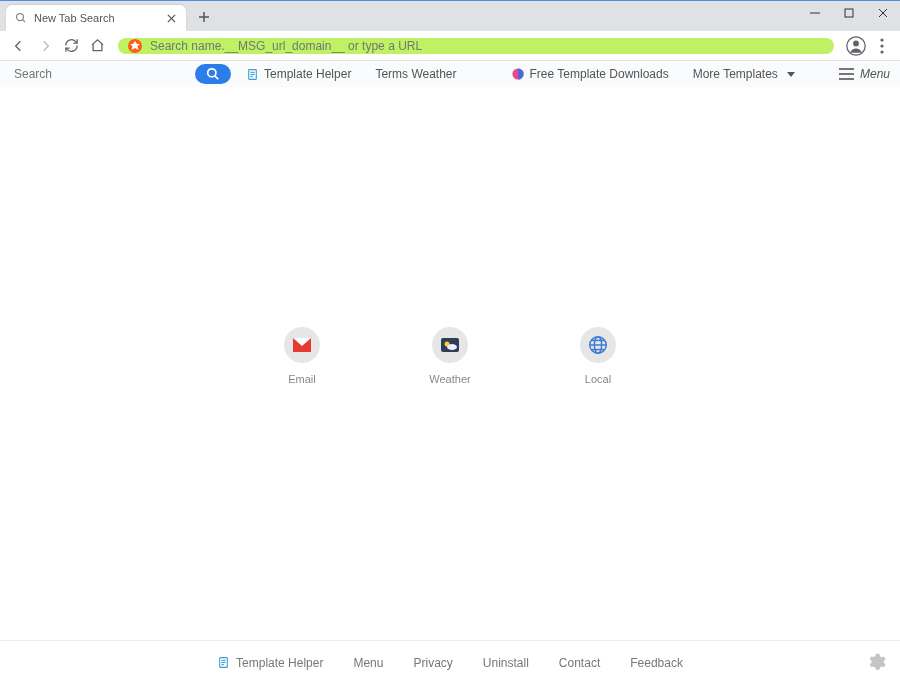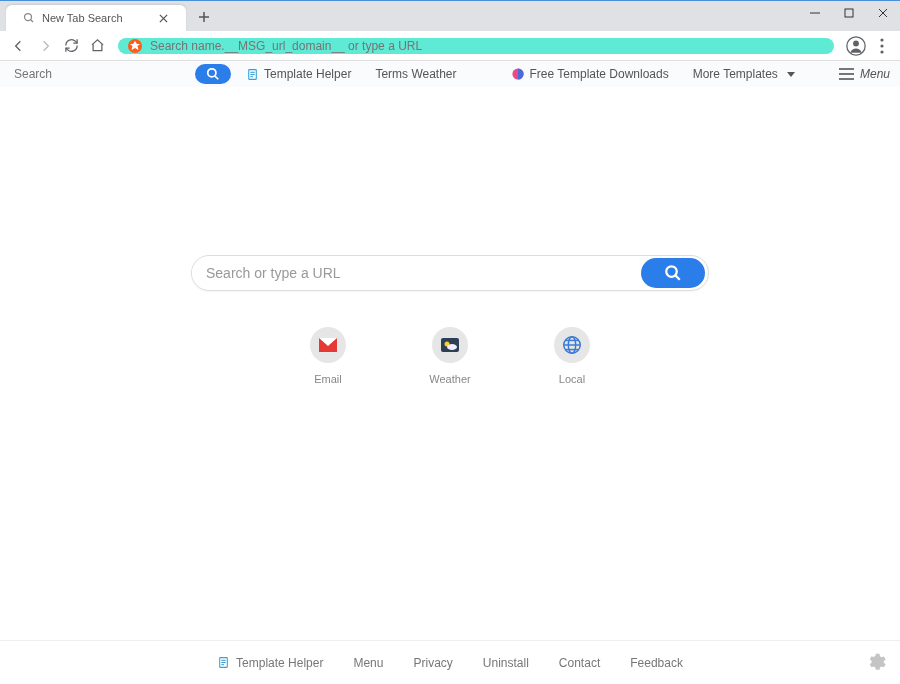--- a/index.html
+++ b/index.html
@@ -1,30 +1,30 @@
 <!DOCTYPE html>
 <html><head>
 <meta charset="utf-8">
 <style>
   * { margin:0; padding:0; box-sizing:border-box; font-family:"Segoe UI",Arial,sans-serif; }
   body { width:900px; height:684px; background:#fff; overflow:hidden; border-top:1px solid #4a90d9; }
   
   .titlebar { height:30px; background:#dfe1e5; display:flex; align-items:flex-start; position:relative; }
-  .tab { margin-top:4px; margin-left:6px; height:26px; background:#fff; border-top-left-radius:6px; border-top-right-radius:6px; display:flex; align-items:center; padding:0 16px; font-size:11px; color:#555; width:180px; box-shadow:0 -1px 2px rgba(0,0,0,.1); }
+  .tab { margin-top:4px; margin-left:6px; height:26px; background:#fff; border-top-left-radius:6px; border-top-right-radius:6px; display:flex; align-items:center; padding:0 8px; font-size:11px; color:#555; width:180px; box-shadow:0 -1px 2px rgba(0,0,0,.1); }
   .tab .icon-slot { width:14px; height:14px; margin-right:6px; display:flex; align-items:center; justify-content:center; }
   .tab .title { flex:1; white-space:nowrap; overflow:hidden; text-overflow:ellipsis; }
   .tab .close { width:14px; height:14px; display:flex; align-items:center; justify-content:center; color:#555; font-size:12px; cursor:pointer; }
   .newtab { margin-left:10px; margin-top:8px; width:16px; height:16px; display:flex; align-items:center; justify-content:center; color:#555; font-size:14px; cursor:pointer; }
   .winbtns { position:absolute; right:0; top:0; display:flex; }
   .winbtn { width:34px; height:24px; display:flex; align-items:center; justify-content:center; color:#555; font-size:11px; cursor:pointer; }
   
   .addrbar { height:30px; background:#fff; display:flex; align-items:center; padding:0 8px; gap:4px; border-bottom:1px solid #e0e0e0; }
   .navbtn { width:22px; height:22px; display:flex; align-items:center; justify-content:center; color:#555; cursor:pointer; }
   .navbtn.disabled { color:#bbb; }
-  .omnibox { flex:1; height:16px; background:#5eead4; border-radius:12px; display:flex; align-items:center; padding:0 10px; margin:0 6px; }
+  .omnibox { flex:1; height:16px; background:#bef264; border-radius:12px; display:flex; align-items:center; padding:0 10px; margin:0 6px; }
   .omnibox .favicon { width:14px; height:14px; background:#ff5c1a; border-radius:50%; margin-right:8px; display:flex; align-items:center; justify-content:center; color:#fff; font-size:9px; font-weight:bold; }
   .omnibox input { flex:1; border:none; outline:none; background:transparent; font-size:12px; color:#777; }
   .user { width:24px; height:24px; border-radius:50%; display:flex; align-items:center; justify-content:center; color:#5f6368; cursor:pointer; }
   .kebab { width:20px; height:24px; display:flex; align-items:center; justify-content:center; color:#5f6368; cursor:pointer; font-size:14px; }
   
   .extbar { height:27px; background:#fafbfc; border-bottom:1px solid #e4e4e4; display:flex; align-items:center; padding:0 10px; font-size:12px; color:#555; }
   .ext-search { width:185px; height:20px; display:flex; align-items:center; }
   .ext-search input { flex:1; border:none; outline:none; background:transparent; font-size:12px; color:#8b5cf6; padding-left:4px; }
   .ext-search-btn { width:36px; height:20px; background:#2b7de9; border-radius:10px; display:flex; align-items:center; justify-content:center; cursor:pointer; margin-right:14px; }
   .ext-link { display:flex; align-items:center; gap:5px; margin-right:24px; cursor:pointer; color:#555; white-space:nowrap; }
@@ -32,21 +32,21 @@
   .caret-down { display:inline-block; width:0; height:0; border-left:4px solid transparent; border-right:4px solid transparent; border-top:5px solid #555; margin-left:4px; }
   .ext-menu { margin-left:auto; display:flex; align-items:center; gap:6px; cursor:pointer; color:#555;font-style:italic; }
   
   .content { position:absolute; top:87px; left:0; right:0; bottom:44px; background:#fff; }
   .main-search-wrap { position:absolute; top:168px; left:50%; transform:translateX(-50%); width:518px; }
   .main-search { width:100%; height:36px; border:1px solid #ddd; border-radius:18px; display:flex; align-items:center; overflow:hidden; box-shadow:0 1px 2px rgba(0,0,0,.04); background:#fff; }
   .main-search input { flex:1; border:none; outline:none; padding:0 14px; font-size:14px; color:#555; }
   .main-search input::placeholder { color:#999; }
   .main-search-btn { width:64px; height:30px; margin:3px 3px 3px 0; background:#2b7de9; border-radius:15px; display:flex; align-items:center; justify-content:center; cursor:pointer; }
   
-  .shortcuts { position:absolute; top:240px; left:50%; transform:translateX(-50%); display:flex; gap:52px; }
+  .shortcuts { position:absolute; top:240px; left:50%; transform:translateX(-50%); display:flex; gap:78px; }
   .shortcut { width:70px; display:flex; flex-direction:column; align-items:center; gap:10px; cursor:pointer; }
   .shortcut .circle { width:36px; height:36px; background:#e6e6e6; border-radius:50%; display:flex; align-items:center; justify-content:center; }
   .shortcut .label { font-size:11px; color:#888; }
   
   .footer { position:absolute; bottom:0; left:0; right:0; height:44px; border-top:1px solid #eee; display:flex; align-items:center; justify-content:center; gap:30px; font-size:12px; color:#777; }
   .footer .flink { cursor:pointer; }
   .footer-first { display:flex; align-items:center; gap:6px; }
   .gear { position:absolute; right:14px; bottom:12px; cursor:pointer; color:#bbb; }
   svg { display:block; }
 </style>
@@ -188,31 +188,20 @@
           <line x1="0" y1="6" x2="15" y2="6"></line>
           <line x1="0" y1="11" x2="15" y2="11"></line>
         </svg>
     </span>
     <span>Menu</span>
   </div>
 </div>
 
 <div class="content">
 
-  <div class="main-search-wrap">
-    <div class="main-search">
-      <input type="text" autofocus="" placeholder="Search or type a URL" style="">
-      <div class="main-search-btn">
-        <svg width="18" height="18" viewBox="0 0 24 24" fill="none" stroke="#fff" stroke-width="3">
-            <circle cx="10" cy="10" r="7"></circle>
-            <line x1="21" y1="21" x2="15.5" y2="15.5"></line>
-          </svg>
-      </div>
-    </div>
-  </div>
 
   <div class="shortcuts">
     <div class="shortcut">
       <div class="circle">
         <svg width="20" height="16" viewBox="0 0 20 16">
             <rect width="20" height="16" fill="#fff" stroke="#d2d2d2"></rect>
             <rect x="1" y="1" width="18" height="14" fill="#e53935"></rect>
             <polyline points="1,1 10,9 19,1" fill="#fff"></polyline>
           </svg>
       </div>

